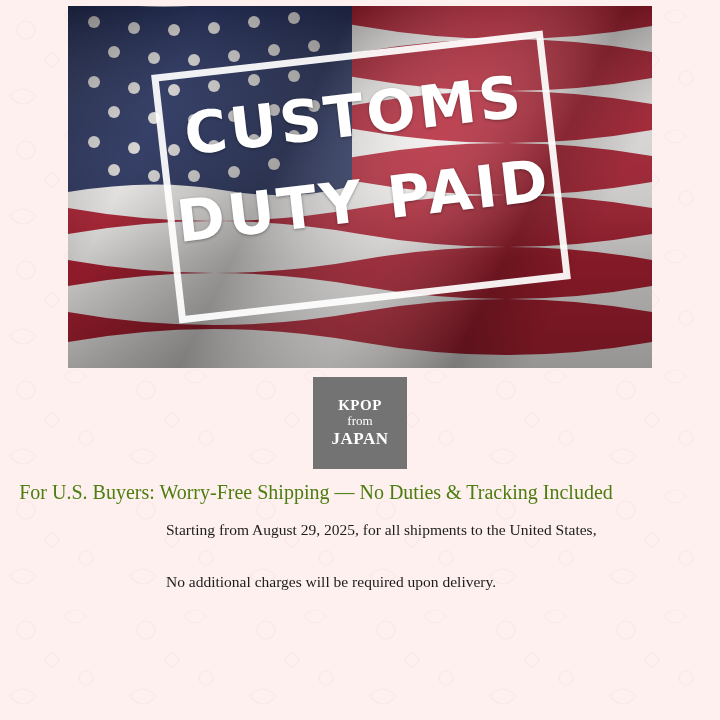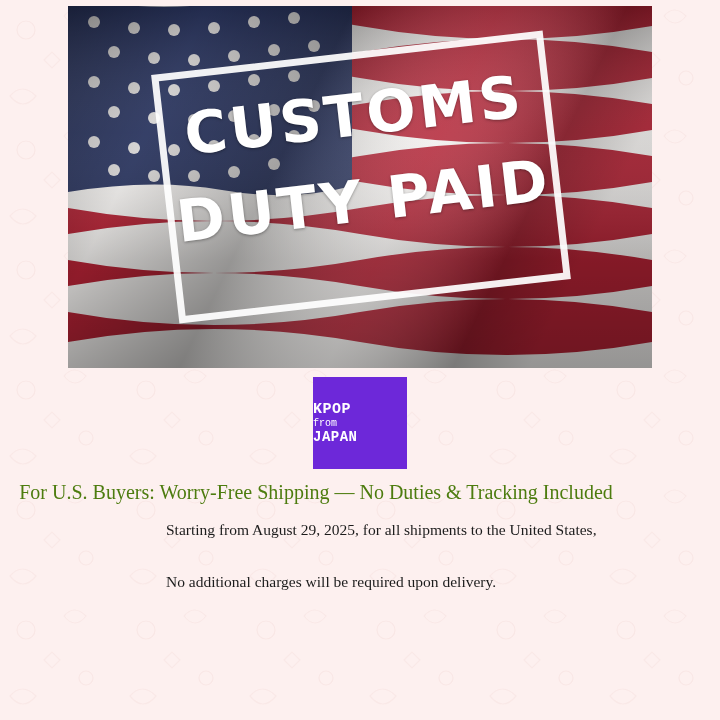--- a/index.html
+++ b/index.html
@@ -77,31 +77,32 @@
   .stamp-line1 { top: 34px; font-size: 58px; letter-spacing: 3px; }
   .stamp-line2 { top: 120px; font-size: 58px; letter-spacing: 3px; }
 
   
   .logo {
     position: absolute;
     left: 313px;
     top: 377px;
     width: 94px;
     height: 92px;
-    background: #6d28d9;
+    background: #737373;
     color: #ffffff;
-    font-family: Liberation Mono, monospace;
+    font-family: Liberation Serif, serif;
     display: flex;
     flex-direction: column;
+    align-items: center;
     justify-content: center;
     line-height: 1.15;
   }
   .logo-l1 { font-size: 15px; font-weight: bold; letter-spacing: 0.5px; }
-  .logo-l2 { font-size: 10px; font-weight: normal; }
-  .logo-l3 { font-size: 14px; font-weight: bold; letter-spacing: 0.5px; }
+  .logo-l2 { font-size: 13px; font-weight: normal; }
+  .logo-l3 { font-size: 17px; font-weight: bold; letter-spacing: 0.5px; }
 
   
   .headline {
     position: absolute;
     left: 0;
     top: 481px;
     width: 632px;
     text-align: center;
     font-size: 20px;
     color: #4d7c0f;

